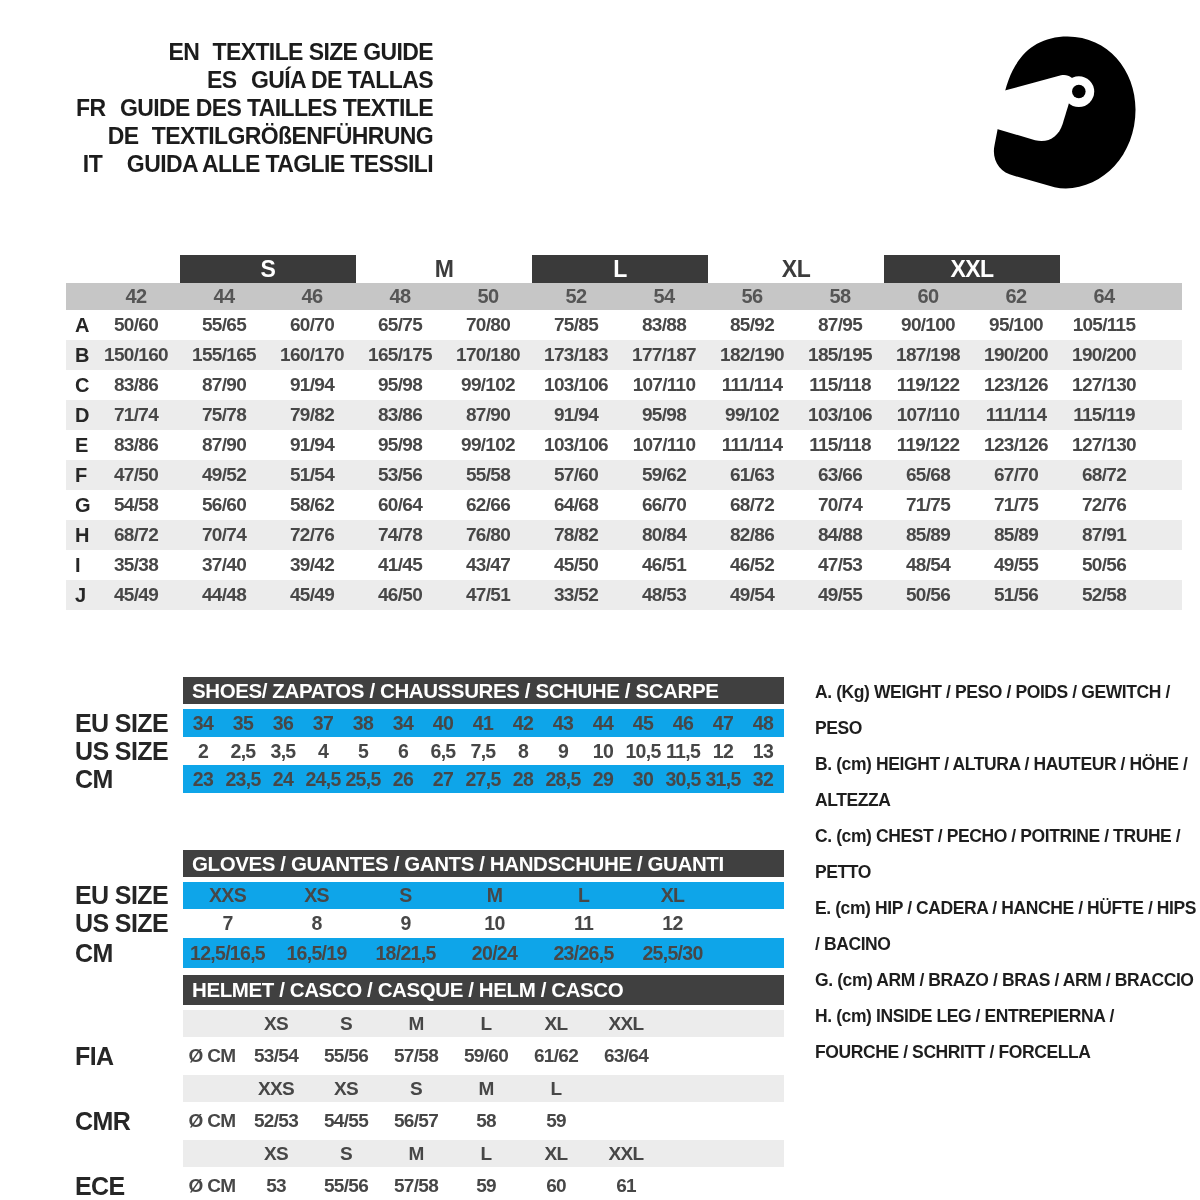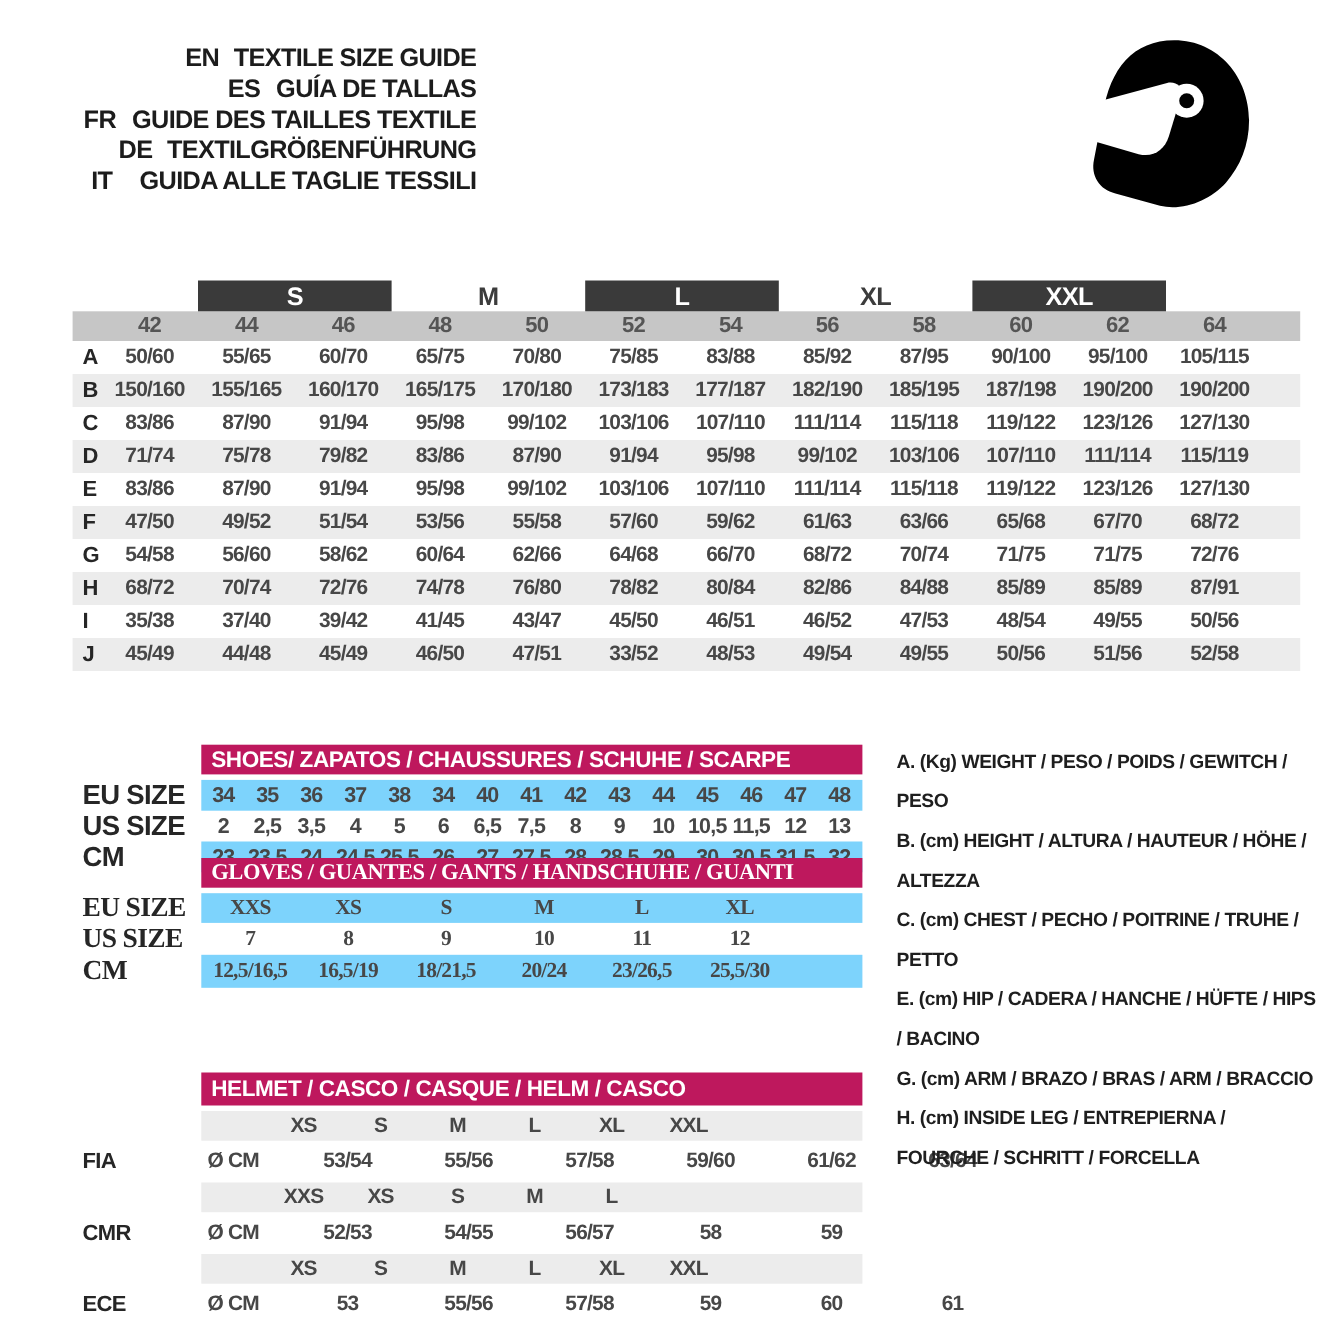--- a/index.html
+++ b/index.html
@@ -22,42 +22,42 @@
   .band.filled{background:#3a3a3a;color:#ffffff;}
   .num-row{height:27px;background:#c6c6c6;}
   .cell{display:flex;align-items:center;justify-content:center;font-size:19px;letter-spacing:-0.7px;color:#474747;white-space:nowrap;}
   .num-row .cell{color:#555;font-size:20px;}
   .data-row{height:30px;}
   .data-row.alt{background:#ececec;}
   .letter-cell{justify-content:flex-start;padding-left:9px;color:#262626;font-size:20px;}
   
   .sub-section{position:absolute;left:66px;width:720px;}
   #shoes-section{top:677px;}
-  #gloves-section{top:780px;font-family:Liberation Serif, serif;}
+  #gloves-section{top:850px;}
   #helmet-section{top:947px;}
-  .sub-bar{margin-left:117px;width:601px;height:27px;background:#be185d;color:#fff;
+  .sub-bar{margin-left:117px;width:601px;height:27px;background:#404040;color:#fff;
     display:flex;align-items:center;font-size:20.5px;padding-left:9px;box-sizing:border-box;letter-spacing:-0.4px;}
   #helmet-section .sub-bar{height:30px;margin-top:28px;}
   .sub-rows{margin-top:5px;}
   .sub-row{position:relative;height:28px;}
   .sub-label{position:absolute;left:9px;top:0;height:100%;display:flex;align-items:center;
     font-size:25px;color:#262626;letter-spacing:-0.6px;white-space:nowrap;}
   .sub-values{margin-left:117px;width:601px;height:100%;display:grid;justify-content:start;}
-  .sub-values.shaded{background:#7dd3fc;}
+  .sub-values.shaded{background:#0ea5e9;}
   .shoes-grid{grid-template-columns:repeat(15,40px);}
   .gloves-grid{grid-template-columns:repeat(6,89px);}
   .sub-cell{font-size:19.5px;}
   
   .hgroup{position:relative;}
   .hgroup-label{position:absolute;left:9px;top:27px;height:38px;display:flex;align-items:center;
-    font-size:20px;color:#262626;letter-spacing:-0.6px;}
+    font-size:25px;color:#262626;letter-spacing:-0.6px;}
   .hrow{margin-left:117px;width:601px;display:grid;justify-content:start;
     grid-template-columns:58px repeat(6,70px);}
   .hrow.shaded{background:#ececec;height:27px;}
-  .hrow.hval{height:38px;gap:40px;}
+  .hrow.hval{height:38px;}
   
   .legend{position:absolute;left:815px;top:674px;width:382px;font-size:17.5px;line-height:36px;
     color:#1e1e1e;letter-spacing:-0.4px;}
 </style>
 </head>
 <body>
 
 <div class="lang-block">
     <div class="lang-row">
       <span class="lang-code">EN</span>

